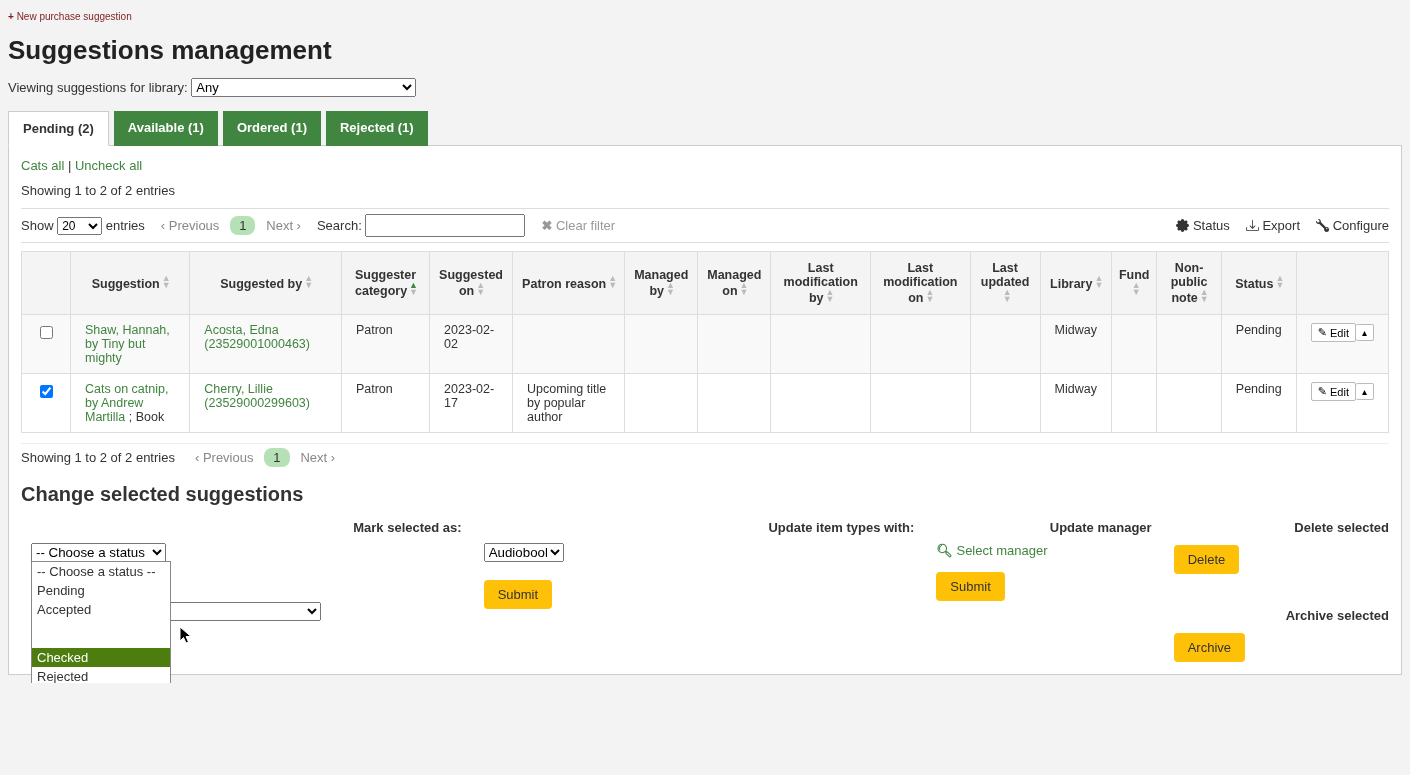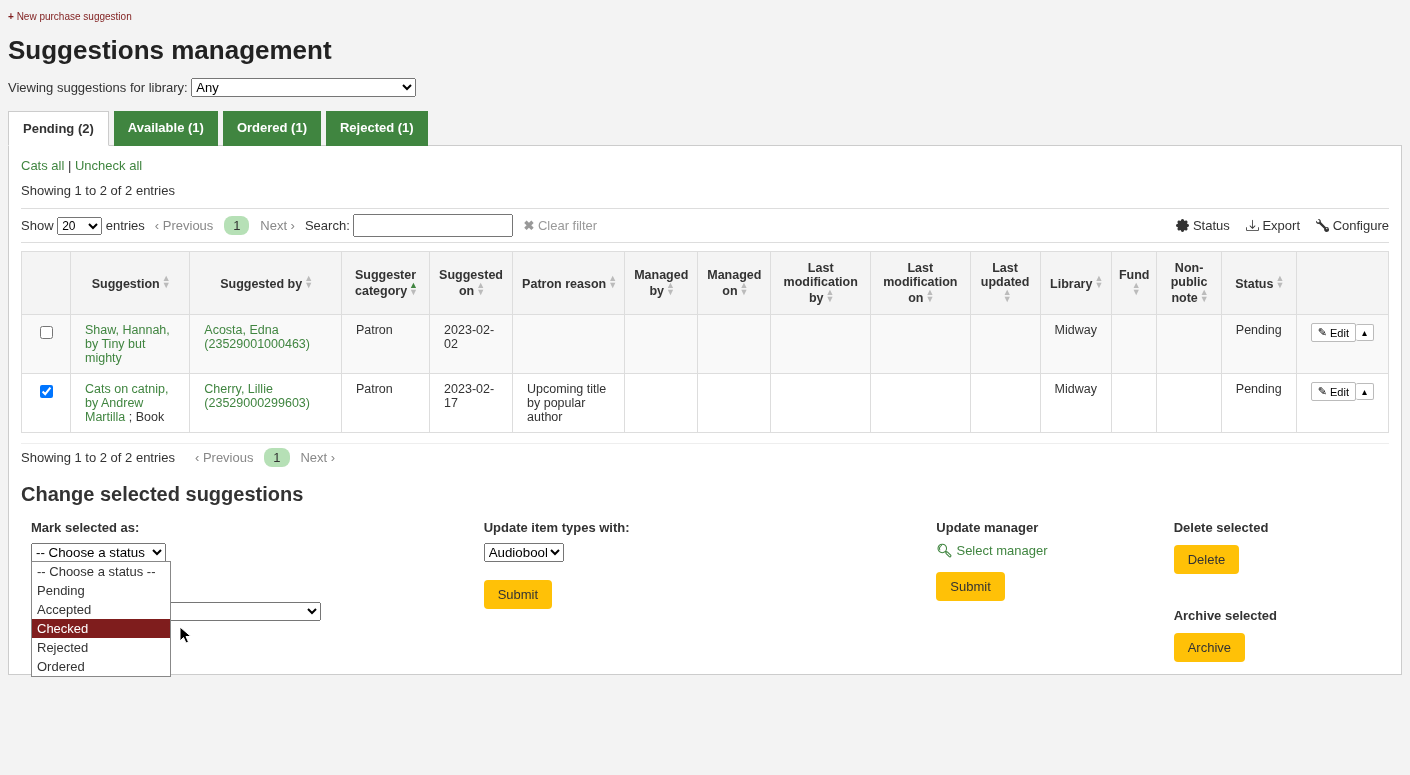--- a/index.html
+++ b/index.html
@@ -53,21 +53,21 @@
 }
 
 .check-links { font-size: 13px; }
 .check-links a { color: #408540; }
 
 .entries-info { margin: 10px 0; }
 
 .dt-controls {
   display: flex;
   align-items: center;
-  gap: 10px;
+  gap: 16px;
   border-top: 1px solid #ddd;
   border-bottom: 1px solid #ddd;
   padding: 5px 0;
 }
 .dt-controls .right-tools {
   margin-left: auto;
   display: flex;
   gap: 16px;
 }
 .dt-controls select { font-size: 12px; }
@@ -145,21 +145,21 @@
   margin: 18px 0 14px 0;
 }
 
 .actions-grid {
   display: grid;
   grid-template-columns: 1fr 1fr 0.5fr 0.5fr;
   gap: 22px;
   padding-left: 10px;
 }
 
-.section-label { font-weight: bold; margin-bottom: 8px; }
+.section-label { font-weight: bold; margin-bottom: 8px; text-align: right; }
 
 .status-select {
   width: 135px;
   font-size: 13px;
   position: relative;
 }
 .dropdown-open {
   position: absolute;
   z-index: 10;
   left: 0;
@@ -167,22 +167,23 @@
   width: 140px;
   background: #fff;
   border: 1px solid #888;
 }
 .dropdown-open .opt {
   padding: 2px 5px;
   font-size: 13px;
   cursor: pointer;
 }
 .dropdown-open .opt.highlight {
-  background: #7f1d1d;
+  background: #4d7c0f;
   color: #fff;
+  margin-top: 29px;
 }
 
 .mouse-cursor {
   position: absolute;
   left: 147px;
   top: 64px;
   z-index: 20;
   pointer-events:none;
 }
 

